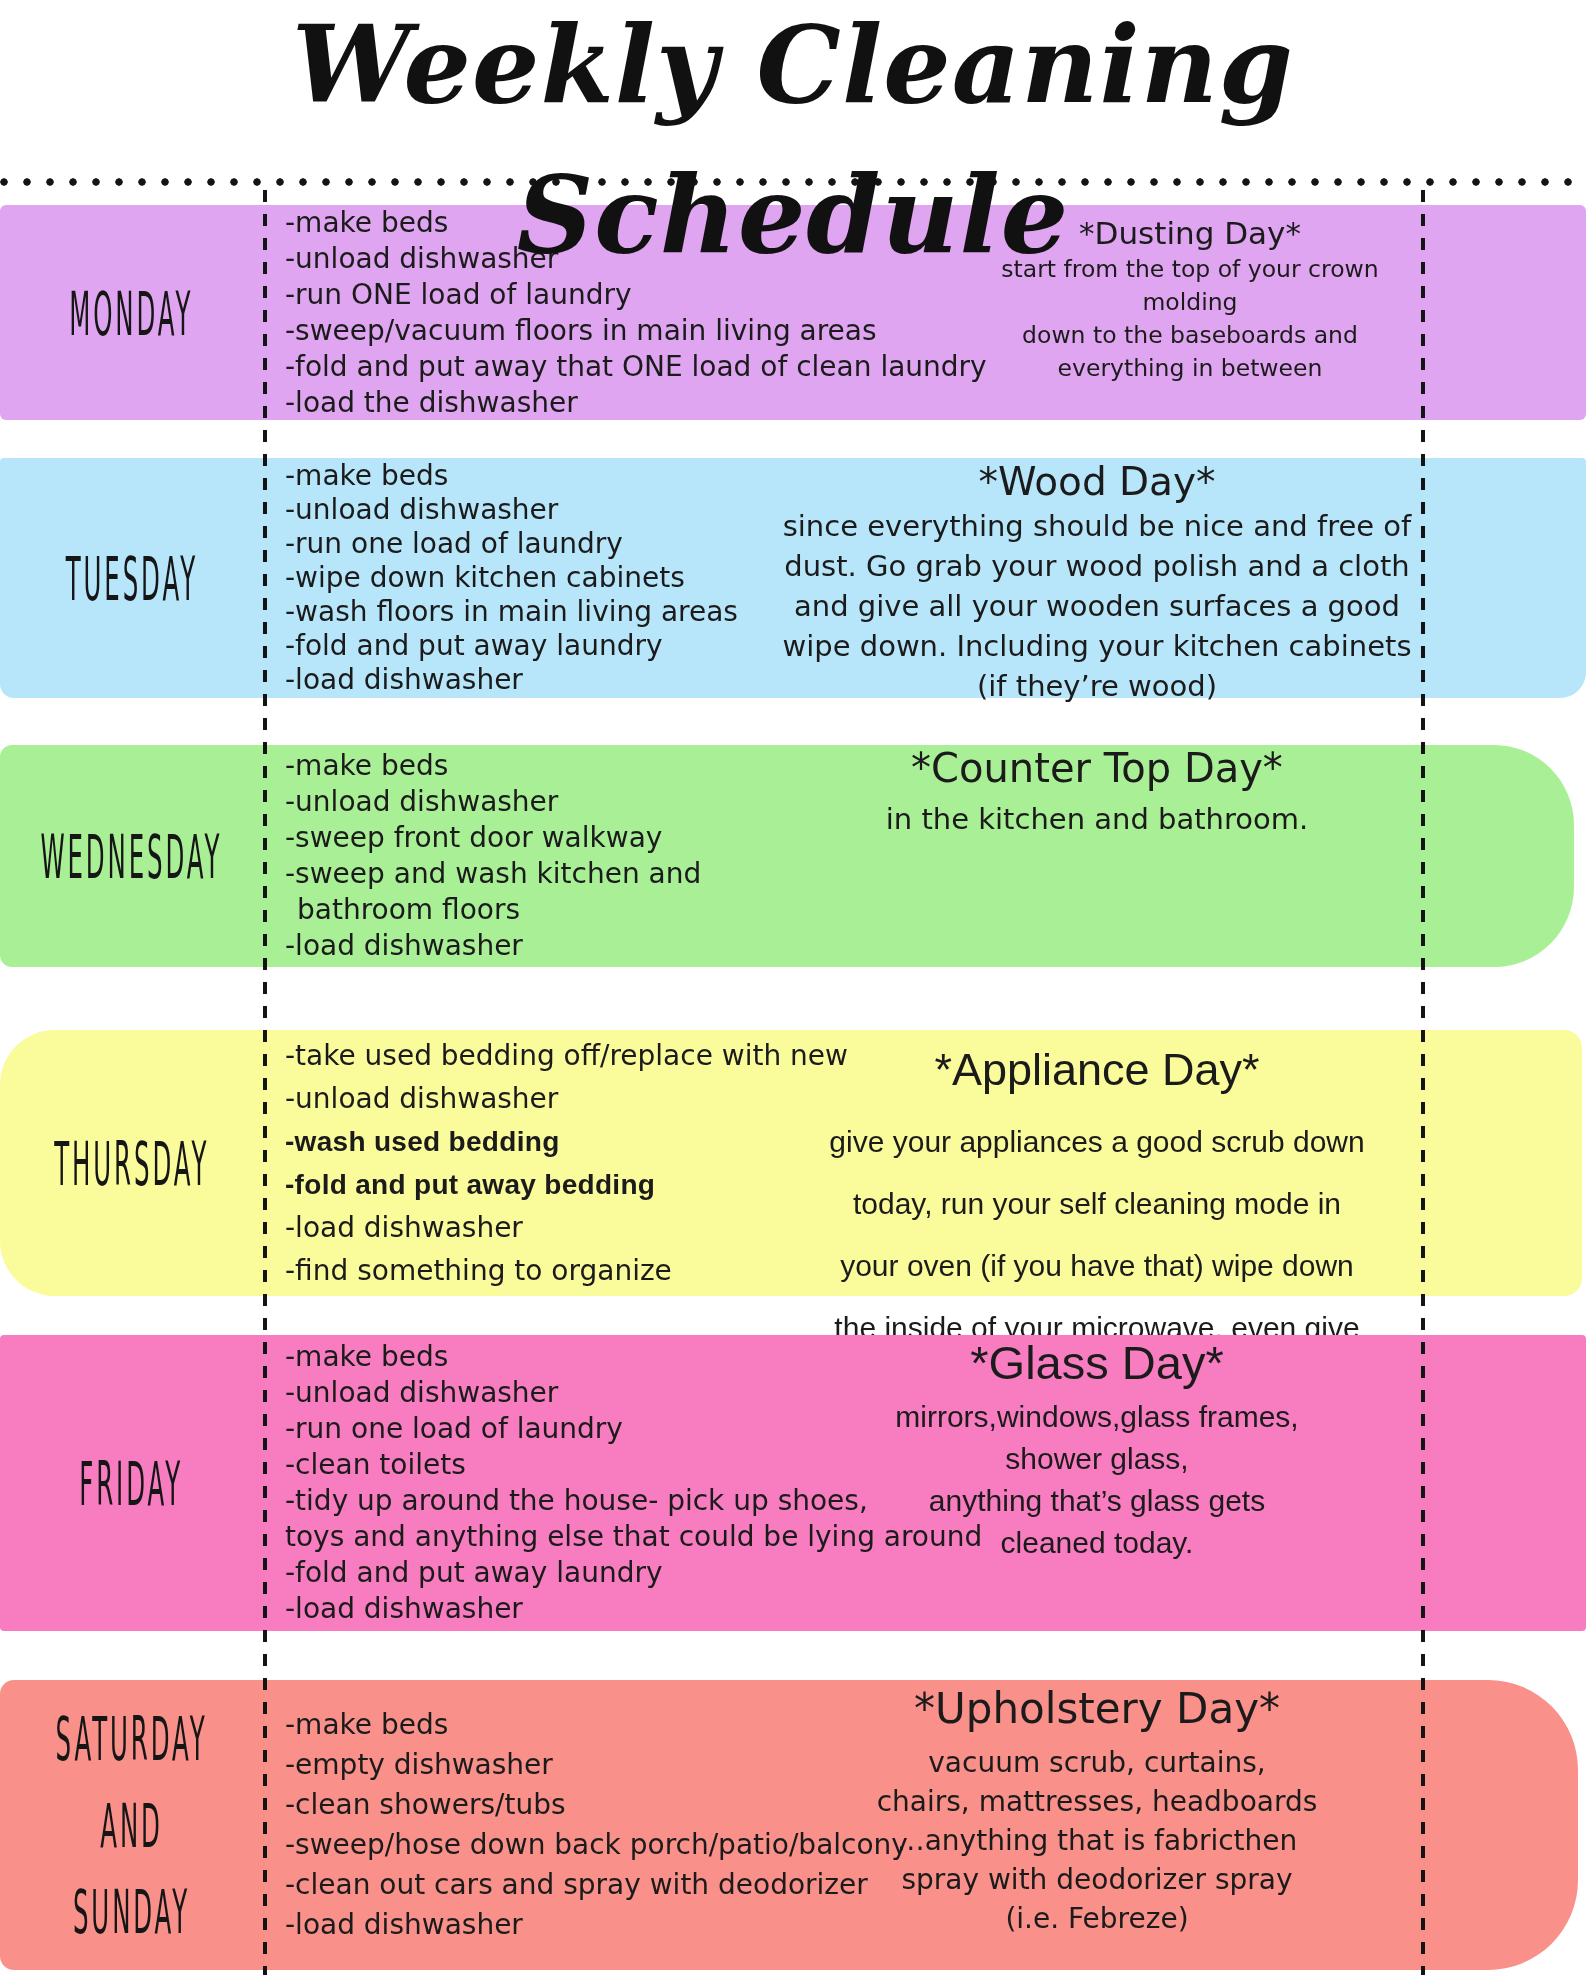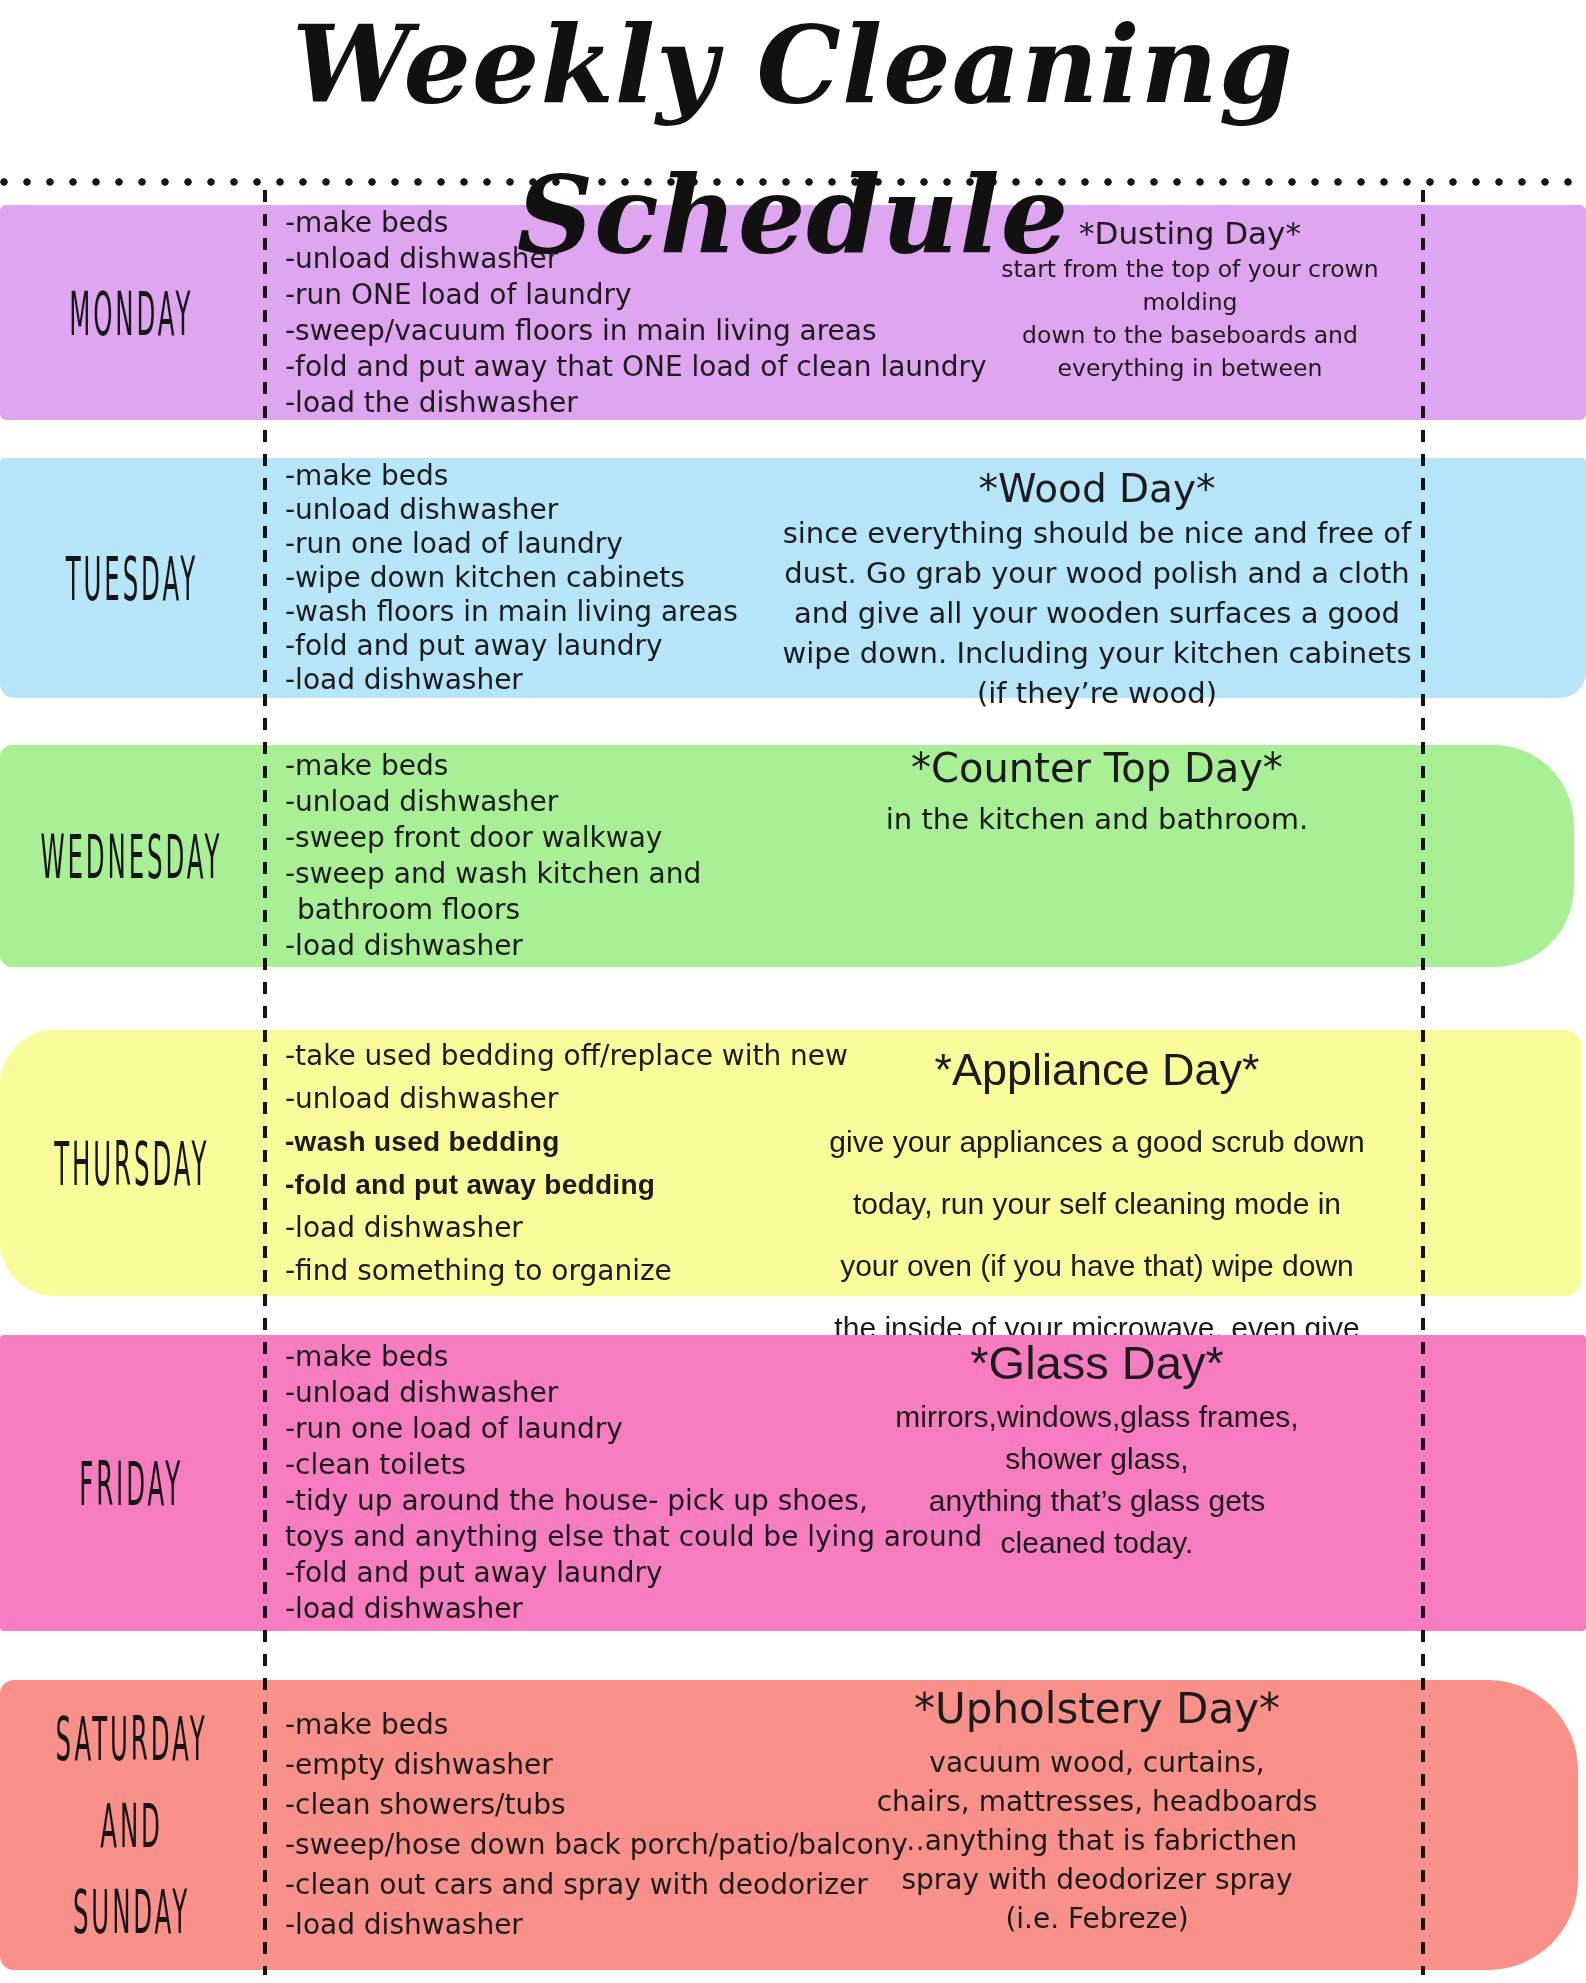--- a/index.html
+++ b/index.html
@@ -55,21 +55,21 @@
 
   .note{
     position:absolute;left:770px;width:654px;top:0;bottom:0;
     display:flex;flex-direction:column;justify-content:flex-start;
     text-align:center;z-index:1;
   }
   .note-title{margin-bottom:6px;font-weight:normal;}
   .band-monday .note{left:960px;width:460px;justify-content:flex-start;padding-top:10px;}
   .band-monday .note-title{font-size:31px;margin-bottom:2px;}
   .band-monday .note-line{font-size:23.5px;line-height:33px;}
-  .band-tuesday .note{justify-content:space-between;padding-top:8px;}
+  .band-tuesday .note{justify-content:center;padding-top:8px;}
   .band-tuesday .note-title{font-size:39px;margin-bottom:2px;}
   .band-tuesday .note-line{font-size:29px;line-height:40px;}
   .band-wednesday .note-title{font-size:40px;margin-bottom:8px;}
   .band-wednesday .note-line{font-size:29px;line-height:40px;}
   .band-thursday .note{font-family:"Liberation Sans",sans-serif;justify-content:flex-start;padding-top:14px;gap:21px;}
   .band-thursday .note-title{font-size:45px;margin-bottom:4px;}
   .band-thursday .note-line{font-size:30px;line-height:41px;}
   .band-friday .note{font-family:"Liberation Sans",sans-serif;}
   .band-friday .note-title{font-size:47px;margin-bottom:6px;}
   .band-friday .note-line{font-size:30px;line-height:42px;}
@@ -207,21 +207,21 @@
         <div class="tasks">
           <div class="task-line">-make beds</div>
           <div class="task-line">-empty dishwasher</div>
           <div class="task-line">-clean showers/tubs</div>
           <div class="task-line">-sweep/hose down back porch/patio/balcony</div>
           <div class="task-line">-clean out cars and spray with deodorizer</div>
           <div class="task-line">-load dishwasher</div>
         </div>
         <div class="note">
           <div class="note-title">*Upholstery Day*</div>
-          <div class="note-line">vacuum wood, curtains,</div>
+          <div class="note-line">vacuum scrub, curtains,</div>
           <div class="note-line">chairs, mattresses, headboards</div>
           <div class="note-line">…anything that is fabricthen</div>
           <div class="note-line">spray with deodorizer spray</div>
           <div class="note-line">(i.e. Febreze)</div>
         </div>
       </div>
     </div>
   <div class="vline vline-left"></div>
   <div class="vline vline-right"></div>
 </div>

